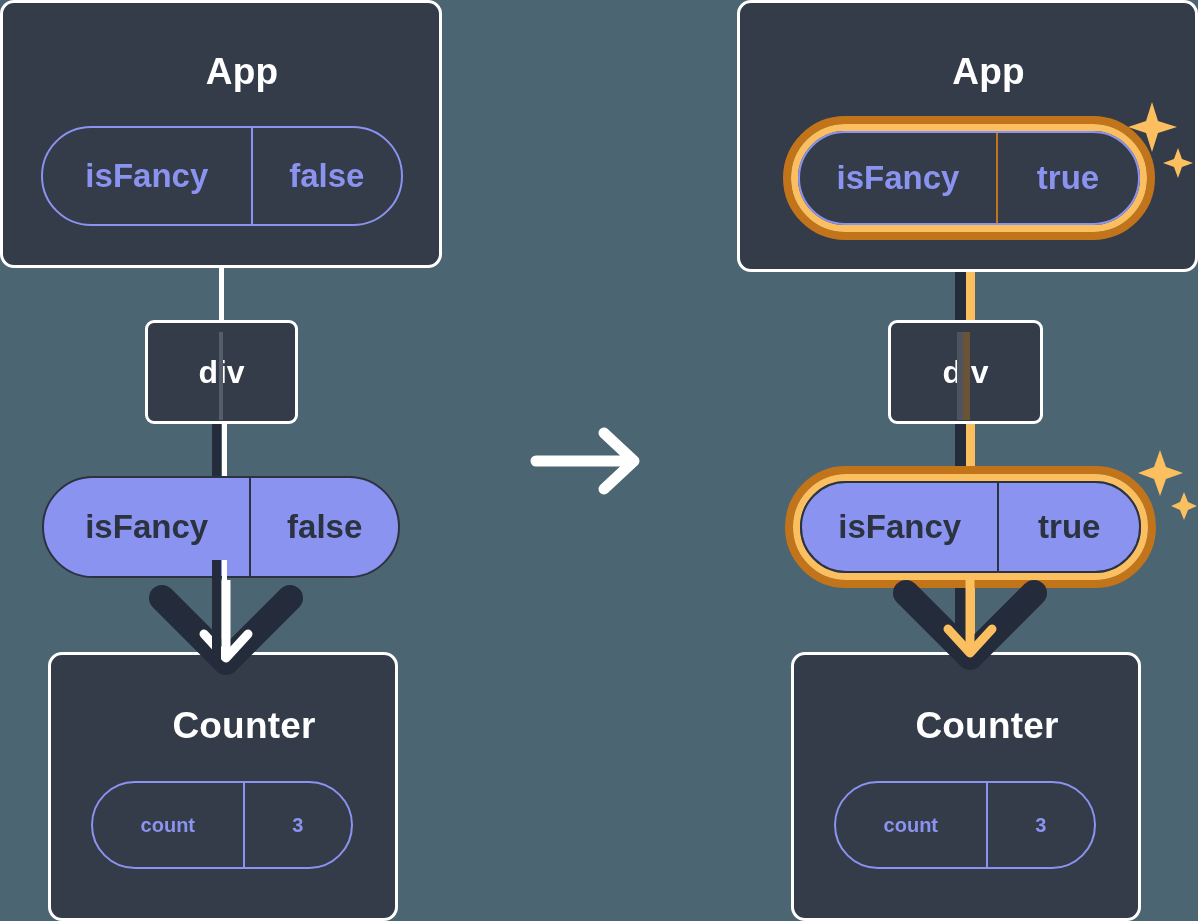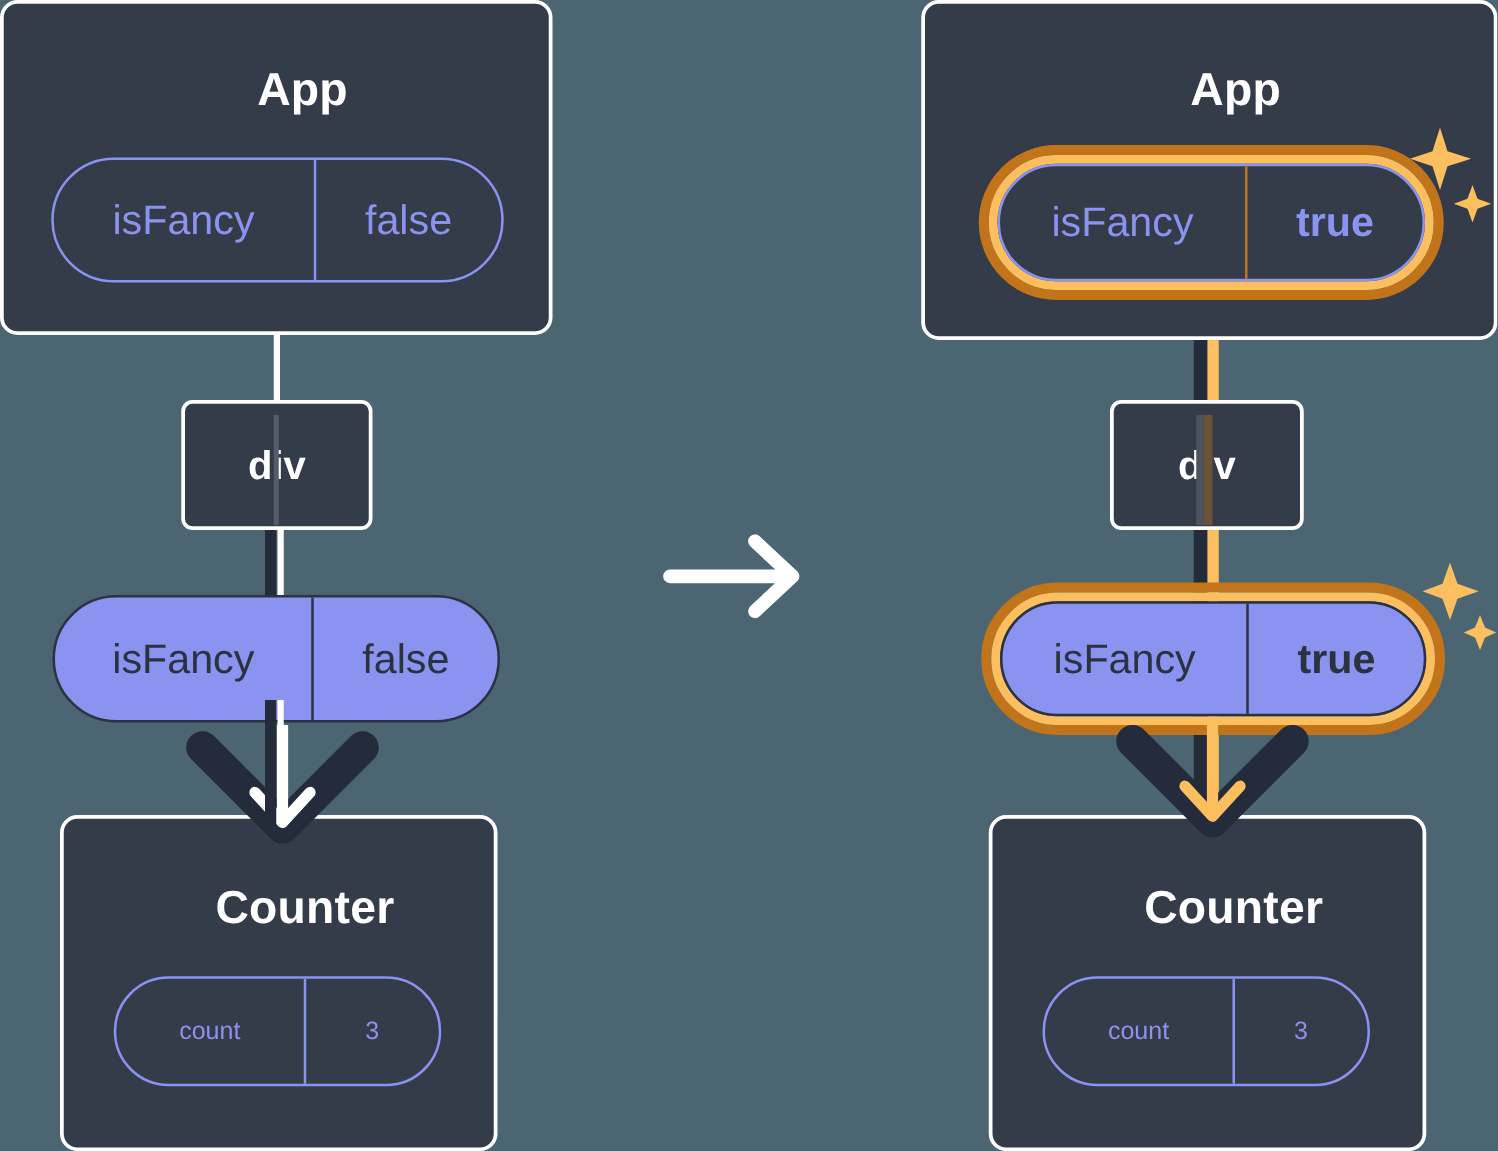--- a/index.html
+++ b/index.html
@@ -81,21 +81,21 @@
     align-items: center;
     justify-content: center;
     box-sizing: border-box;
   }
   .pill-name { flex: 0 0 58%; }
   .pill-val  { flex: 1 1 auto; }
   .pill-outline .pill-val { border-left: 2px solid #8B93F0; }
   .pill-filled  .pill-val { border-left: 2px solid #2B3240; }
   .pill-outline .pill-cell { color: #8B93F0; }
   .pill-filled  .pill-cell { color: #2B3240; }
-  .pill-txt { font-size: 33px; font-weight: 400; white-space: nowrap; }
+  .pill-txt { font-size: 33px; font-weight: 700; white-space: nowrap; }
   .pill-txt.bold { font-weight: 700; }
   .pill-sm .pill-txt { font-size: 20px; }
 
   
   .hl-ring {
     position: absolute;
     border-radius: 999px;
     box-sizing: border-box;
     pointer-events: none;
   }

